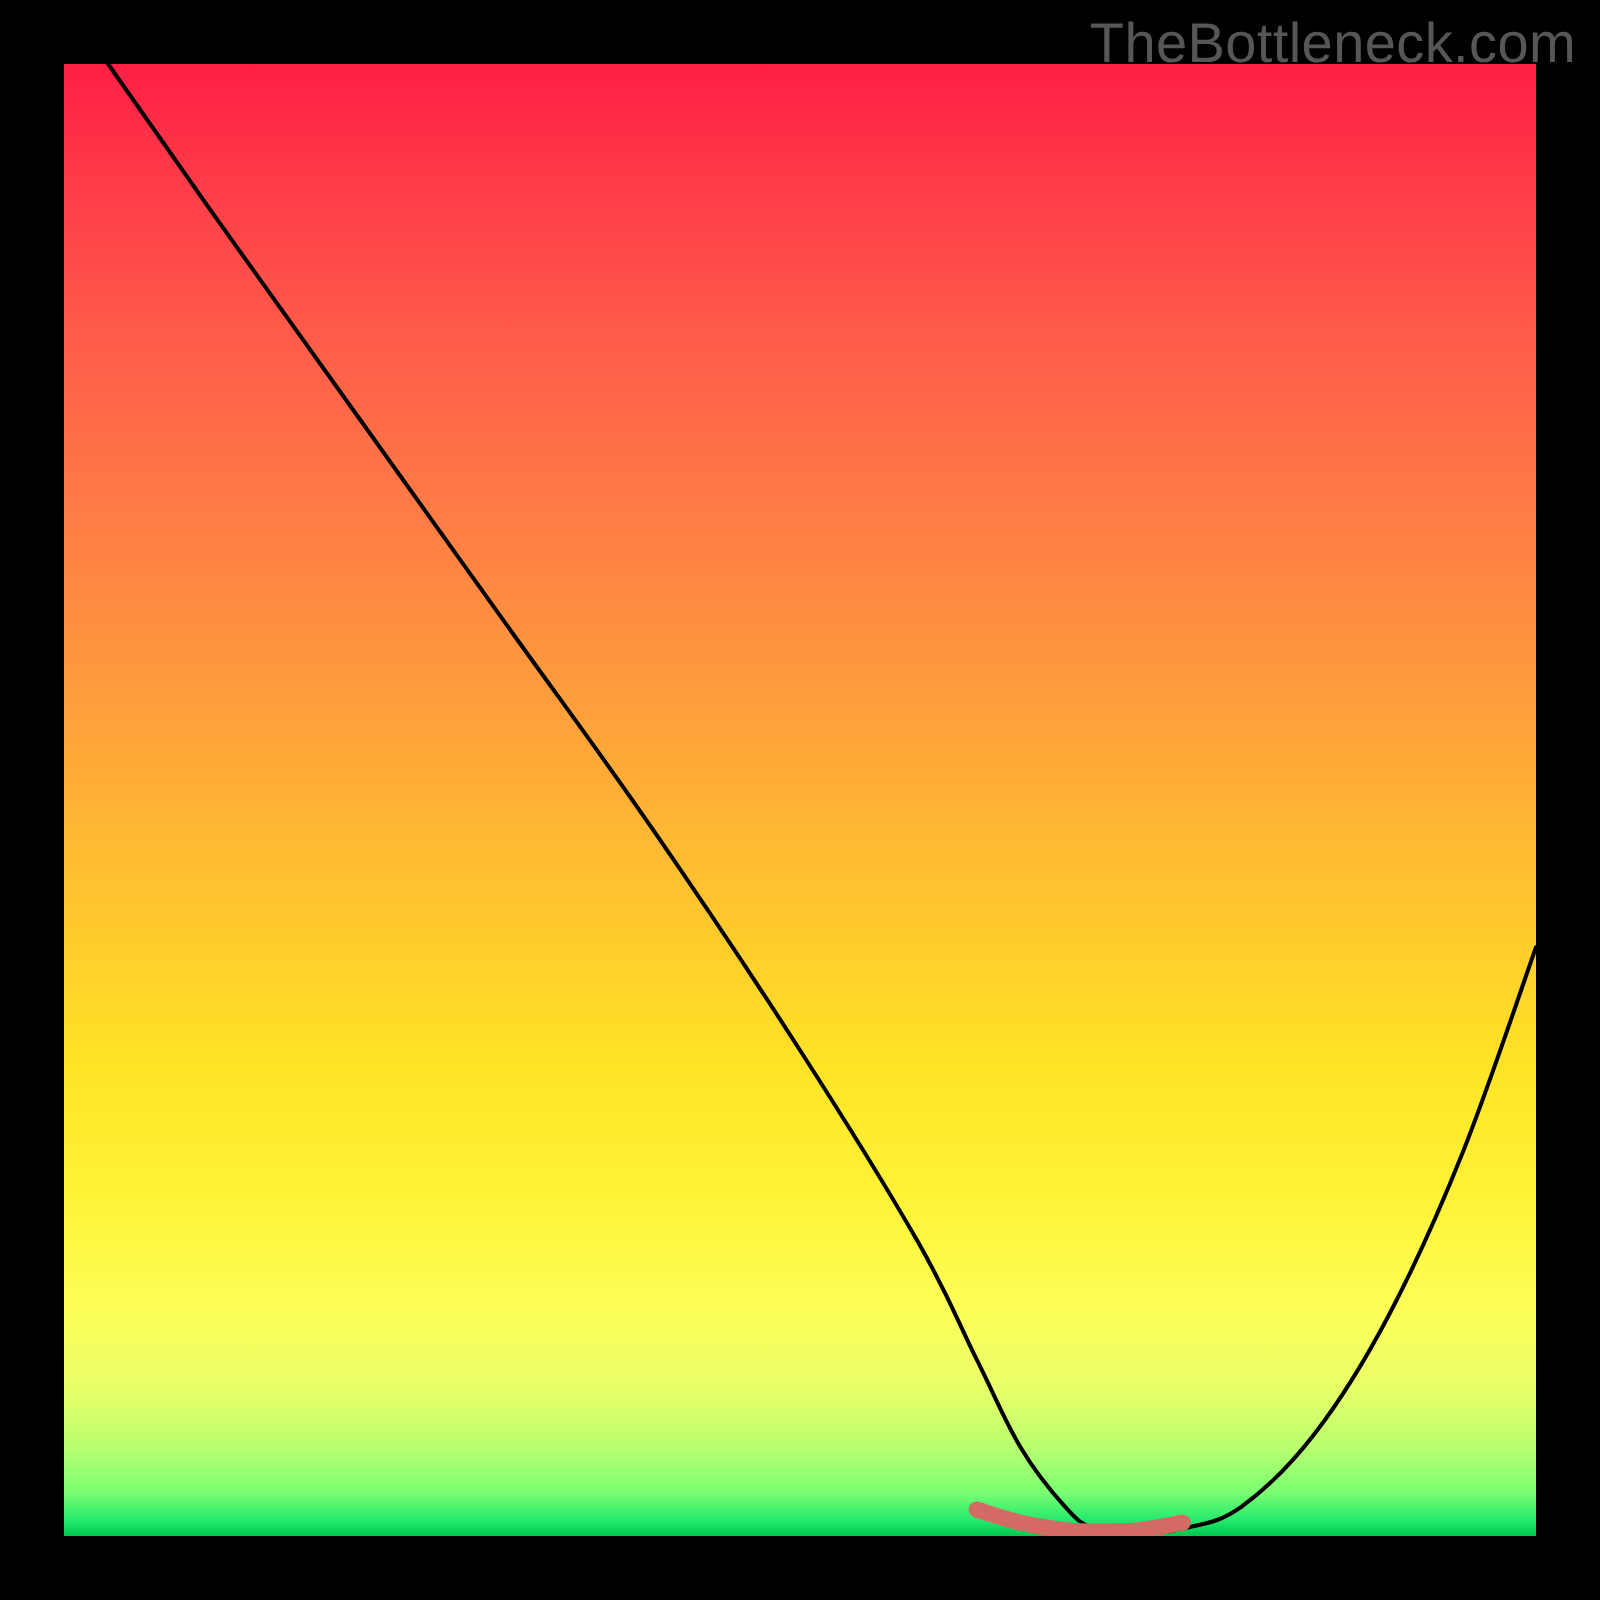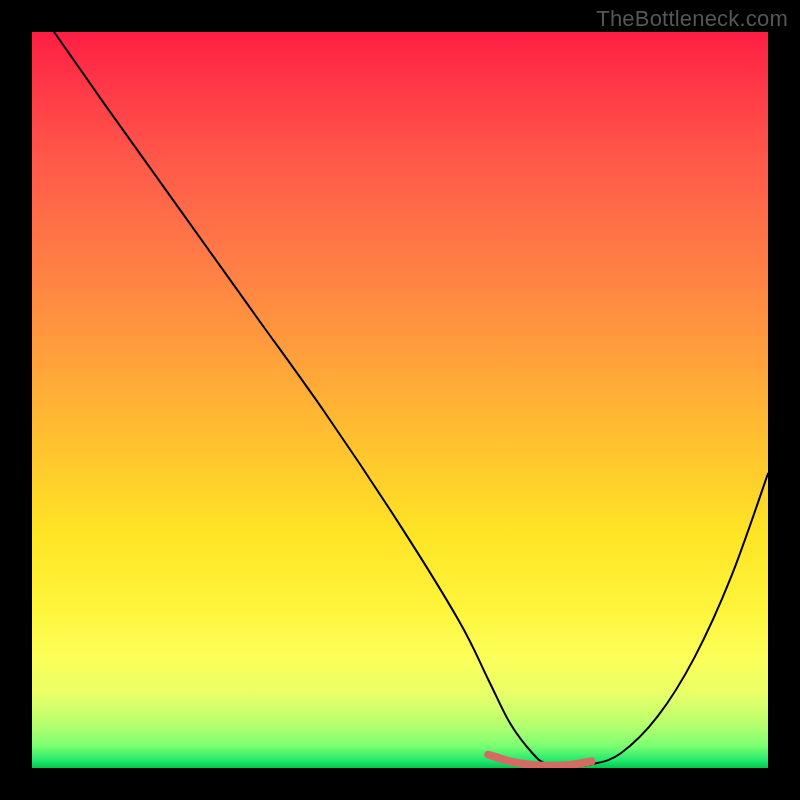--- a/index.html
+++ b/index.html
@@ -13,21 +13,21 @@
   .container {
     position: relative;
     width: 800px;
     height: 800px;
   }
   .watermark {
     position: absolute;
     top: 6px;
     right: 12px;
     font-family: Arial, Helvetica, sans-serif;
-    font-size: 22px;
+    font-size: 28px;
     color: #565656;
     letter-spacing: 0.2px;
     z-index: 5;
   }
   .plot-frame {
     position: absolute;
     left: 32px;
     top: 32px;
     width: 736px;
     height: 736px;

